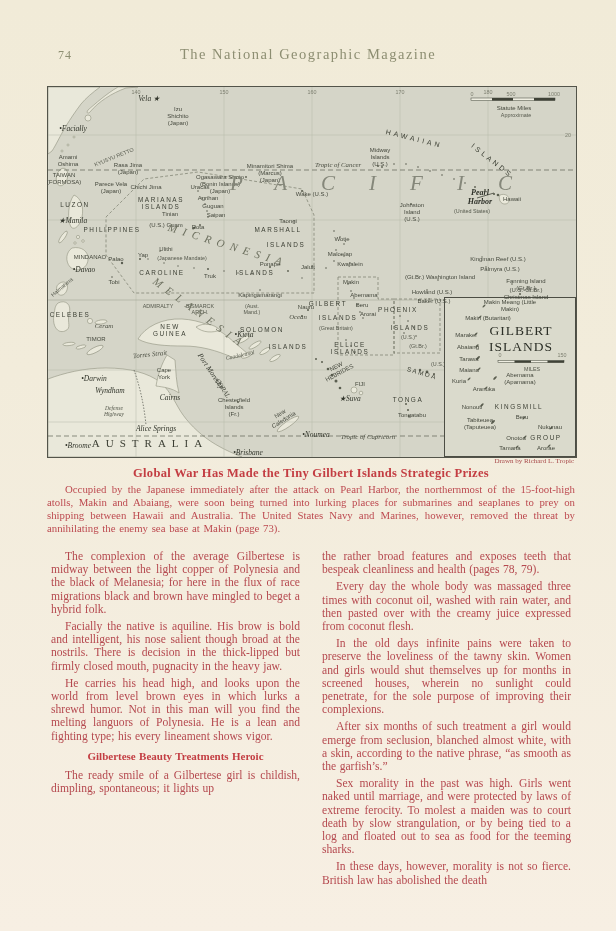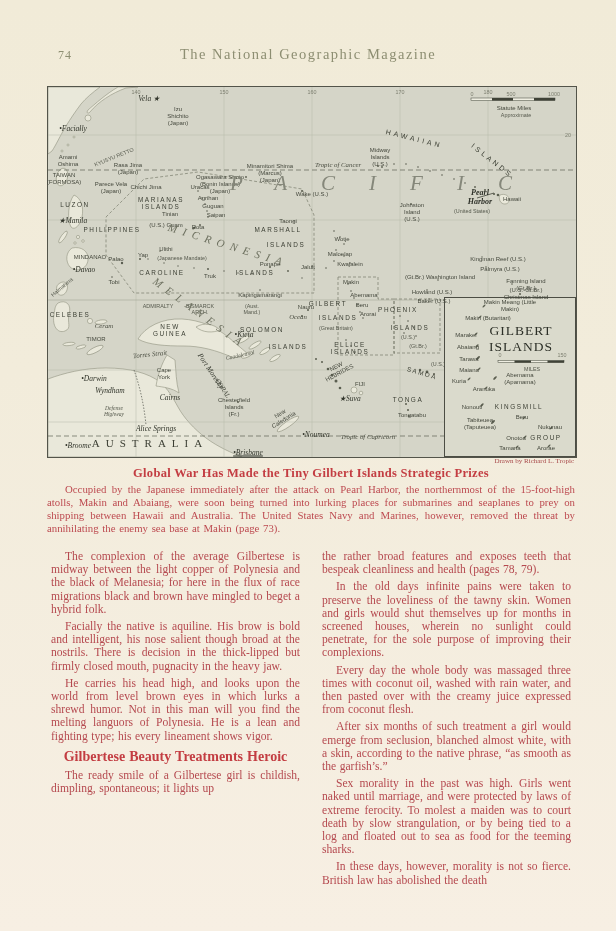--- a/index.html
+++ b/index.html
@@ -29,21 +29,21 @@
   .ml-inset{font-family:"Liberation Serif",serif;font-size:13.5px;letter-spacing:1px;color:#2c2f27;}
   .credit{position:absolute;right:42px;top:457px;font-size:7px;color:#a8494a;}
   .cap-title{position:absolute;left:47px;right:41px;top:466px;text-align:center;font-weight:bold;
              font-size:12.5px;color:#c33d42;letter-spacing:.3px;}
   .cap-body{position:absolute;left:47px;top:483px;width:528px;margin:0;font-size:10.8px;
             line-height:12.9px;color:#bd4a50;text-align:justify;text-indent:18px;word-spacing:1px;}
   .cols{position:absolute;left:47px;top:546px;width:528px;display:flex;gap:14px;}
   .col{width:257px;font-size:11.6px;line-height:13.2px;color:#b5494f;text-align:justify;word-spacing:.6px;}
   .col p{margin:4px;text-indent:14px;}
   .col p.noindent{text-indent:0;}
-  .col h3{margin:7px 0 6px;text-align:center;font-size:14px;color:#c33d42;font-weight:bold;}
+  .col h3{margin:7px 0 6px;text-align:center;font-size:11px;color:#c33d42;font-weight:bold;}
 </style>
 </head>
 <body>
 
 <div class="page">
   <span class="pagenum">74</span>
   <div class="htitle">The National Geographic Magazine</div>
 
   <div class="map">
     <svg width="528" height="370" viewBox="0 0 528 370">
@@ -271,21 +271,21 @@
         <div class="ml ml-it" style="left: 56px; top: 238px;">Ceram</div>
         <div class="ml ml-sm" style="left: 48px; top: 252px;">TIMOR</div>
         <div class="ml ml-city" style="left: 46px; top: 291px;">•Darwin</div>
         <div class="ml ml-city" style="left: 62px; top: 303px;">Wyndham</div>
         <div class="ml ml-city" style="left: 30px; top: 314px; margin-top: 44px;">•Broome</div>
         <div class="ml ml-tinyit" style="left: 66px; top: 324px;">Defense
 Highway</div>
         <div class="ml ml-city" style="left: 122px; top: 310px;">Cairns</div>
         <div class="ml ml-city" style="left: 108px; top: 341px;">Alice Springs</div>
         <div class="ml ml-aus" style="left: 102px; top: 356px;">AUSTRALIA</div>
-        <div class="ml ml-city" style="left: 200px; top: 365px; text-decoration: underline;">•Brisbane</div>
+        <div class="ml ml-city" style="left: 200px; top: 365px;">•Brisbane</div>
         <div class="ml ml-it" style="left: 102px; top: 267px; transform: translate(-50%, -50%) rotate(-6deg);">Torres Strait</div>
         <div class="ml ml-sm" style="left: 116px; top: 287px;">Cape
 York</div>
         <div class="ml ml-city" style="left: 163px; top: 284px; transform: translate(-50%, -50%) rotate(56deg);">Port Moresby</div>
         <div class="ml ml-it" style="left: 175px; top: 301px; transform: translate(-50%, -50%) rotate(56deg);">CORAL</div>
         <div class="ml ml-sm" style="left: 186px; top: 320px;">Chesterfield
 Islands
 (Fr.)</div>
         <div class="ml ml-sm" style="left: 234px; top: 330px; transform: translate(-50%, -50%) rotate(-32deg);">New
 Caledonia</div>
@@ -411,20 +411,20 @@
   <div class="cols">
     <div class="col" id="col-left">
         <p>The complexion of the average Gilbertese is midway between the light copper of Polynesia and the black of Melanesia; for here in the flux of race migrations black and brown have mingled to beget a hybrid folk.</p>
         <p>Facially the native is aquiline.  His brow is bold and intelligent, his nose salient though broad at the nostrils.  There is decision in the thick-lipped but firmly closed mouth, pugnacity in the heavy jaw.</p>
         <p>He carries his head high, and looks upon the world from level brown eyes in which lurks a shrewd humor.  Not in this man will you find the melting languors of Polynesia.  He is a lean and fighting type; his every lineament shows vigor.</p>
         <h3>Gilbertese Beauty Treatments Heroic</h3>
         <p>The ready smile of a Gilbertese girl is childish, dimpling, spontaneous; it lights up</p>
       </div>
     <div class="col" id="col-right">
         <p class="noindent">the rather broad features and exposes teeth that bespeak cleanliness and health (pages 78, 79).</p>
+        <p>Every day the whole body was massaged three times with coconut oil, washed with rain water, and then pasted over with the creamy juice expressed from coconut flesh.</p>
         <p>In the old days infinite pains were taken to preserve the loveliness of the tawny skin. Women and girls would shut themselves up for months in screened houses, wherein no sunlight could penetrate, for the sole purpose of improving their complexions.</p>
-        <p>Every day the whole body was massaged three times with coconut oil, washed with rain water, and then pasted over with the creamy juice expressed from coconut flesh.</p>
         <p>After six months of such treatment a girl would emerge from seclusion, blanched almost white, with a skin, according to the native phrase, “as smooth as the garfish’s.”</p>
         <p>Sex morality in the past was high.  Girls went naked until marriage, and were protected by laws of extreme ferocity.  To molest a maiden was to court death by slow strangulation, or by being tied to a log and floated out to sea as food for the teeming sharks.</p>
         <p>In these days, however, morality is not so fierce.  British law has abolished the death</p>
       </div>
   </div>
 </div>
 
 </body></html>

